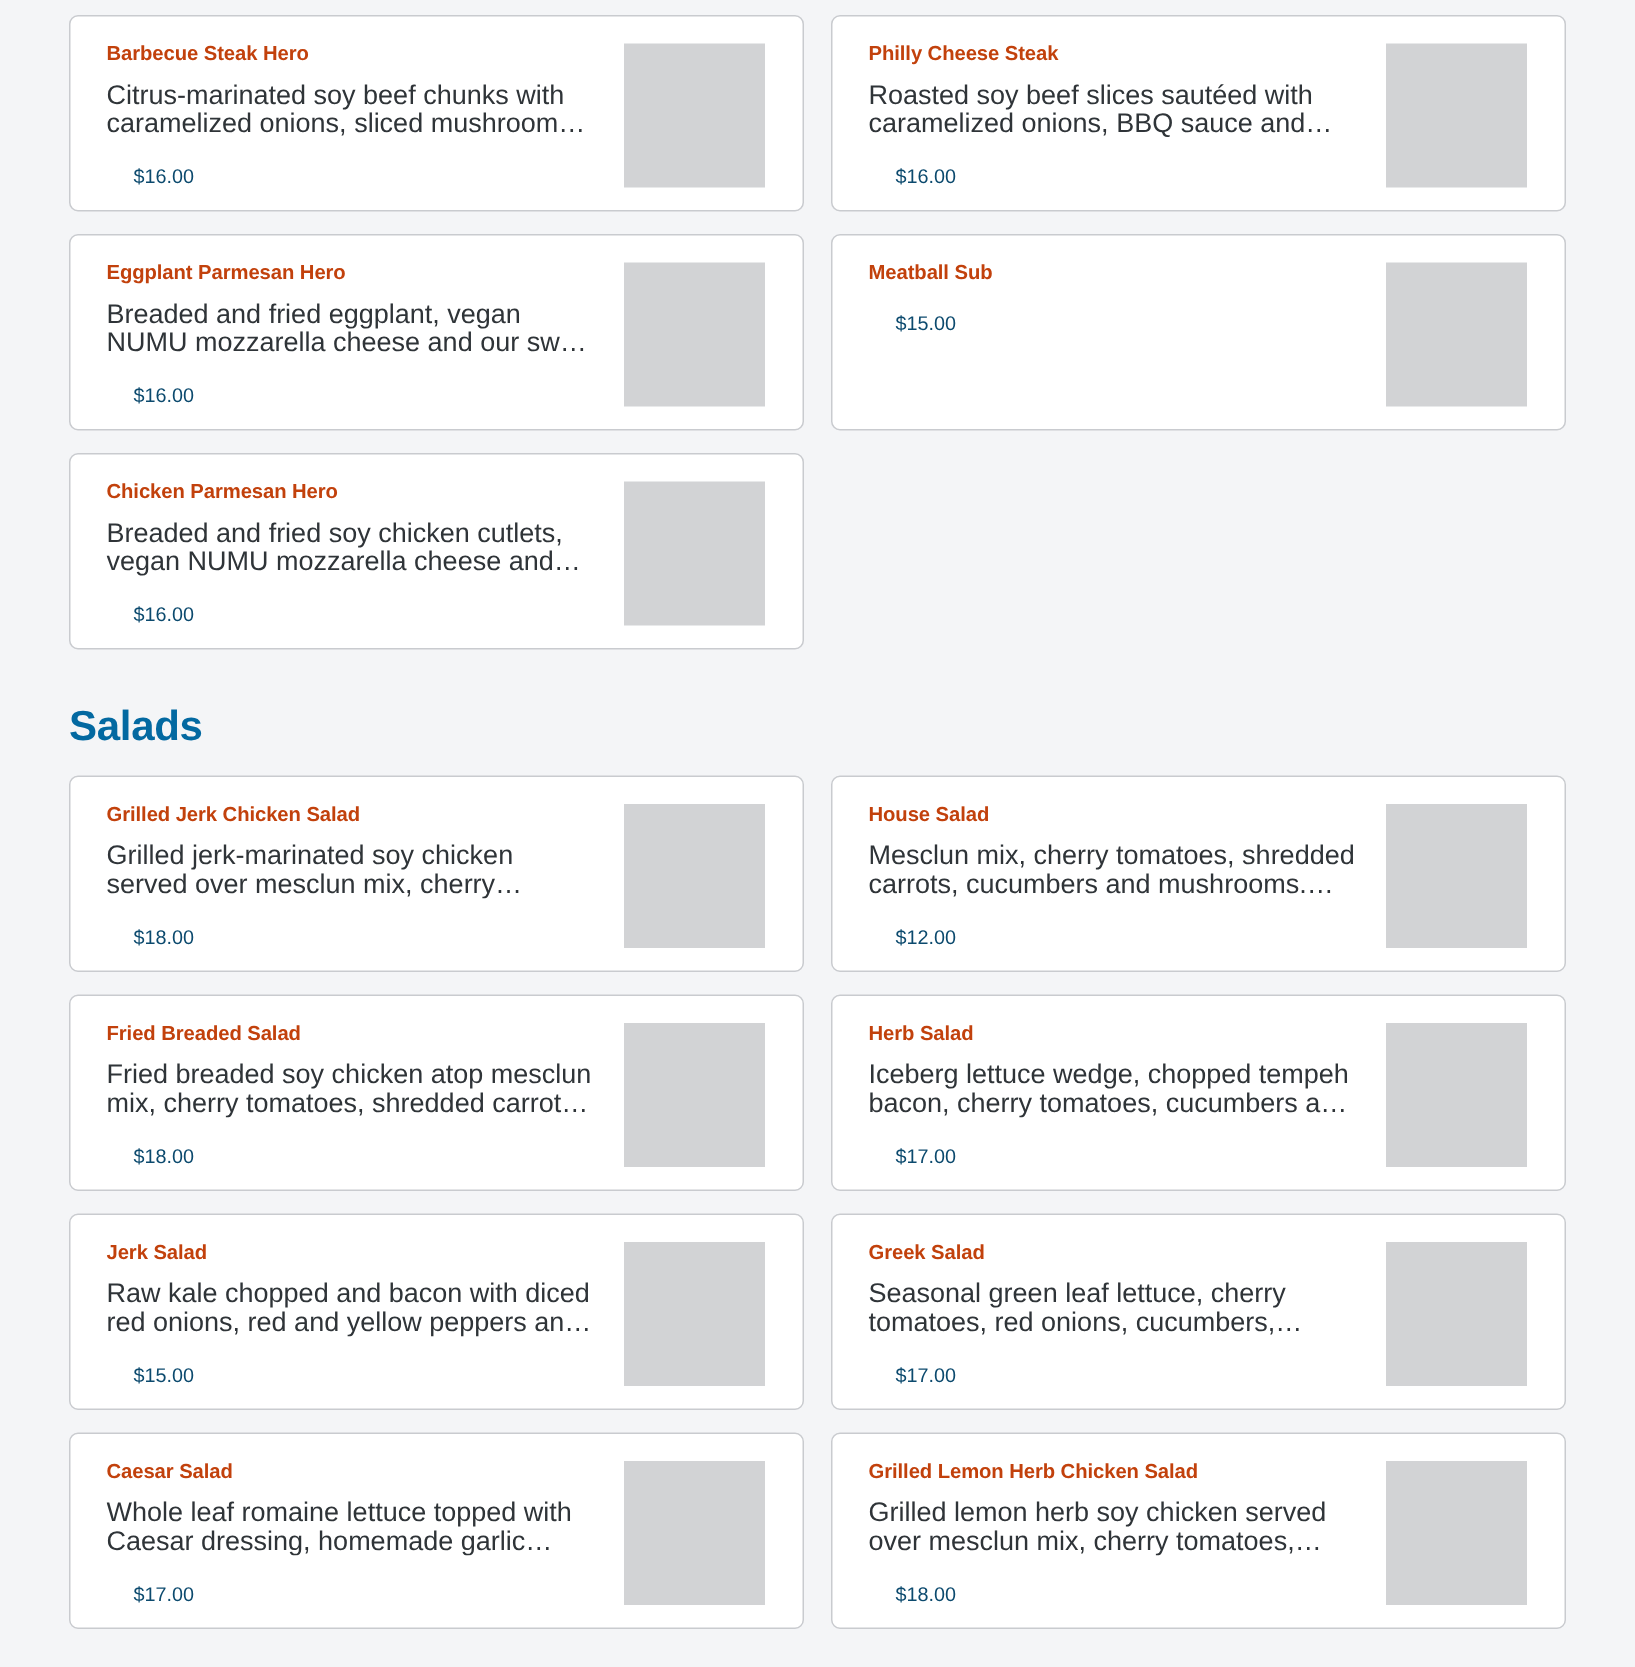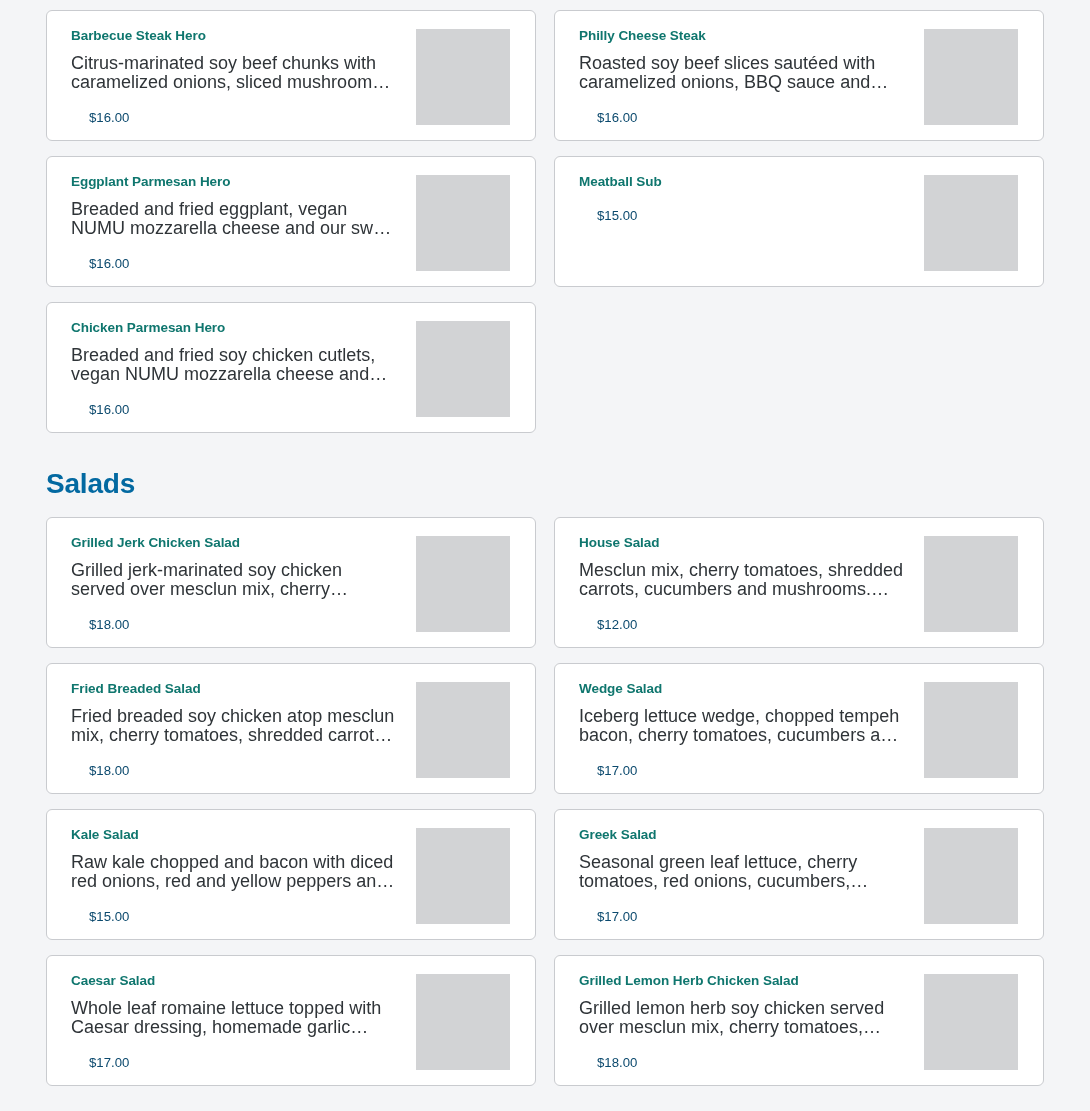--- a/index.html
+++ b/index.html
@@ -63,21 +63,21 @@
 
   .item-body {
     padding: 17px 0 0 24px;
     width: 352px;
     flex: 0 0 auto;
   }
 
   .item-title {
     font-size: 13.5px;
     font-weight: bold;
-    color: #0f766e;
+    color: #c2410c;
     line-height: 16px;
     margin: 0 0 10px 0;
     letter-spacing: -0.05px;
     white-space: nowrap;
     overflow: hidden;
   }
 
   .item-desc {
     font-size: 18px;
     color: #2f3438;
@@ -179,29 +179,29 @@
         <div class="item-card">
           <div class="item-body">
             <div class="item-title">Fried Breaded Salad</div>
             <div class="item-desc">Fried breaded soy chicken atop mesclun mix, cherry tomatoes, shredded carrots, cucumbers...</div>
             <div class="item-price">$18.00</div>
           </div>
           <div class="item-thumb"></div>
         </div>
         <div class="item-card">
           <div class="item-body">
-            <div class="item-title">Wedge Salad</div>
+            <div class="item-title">Herb Salad</div>
             <div class="item-desc">Iceberg lettuce wedge, chopped tempeh bacon, cherry tomatoes, cucumbers and crumbled vega...</div>
             <div class="item-price">$17.00</div>
           </div>
           <div class="item-thumb"></div>
         </div>
         <div class="item-card">
           <div class="item-body">
-            <div class="item-title">Kale Salad</div>
+            <div class="item-title">Jerk Salad</div>
             <div class="item-desc">Raw kale chopped and bacon with diced red onions, red and yellow peppers and our...</div>
             <div class="item-price">$15.00</div>
           </div>
           <div class="item-thumb"></div>
         </div>
         <div class="item-card">
           <div class="item-body">
             <div class="item-title">Greek Salad</div>
             <div class="item-desc">Seasonal green leaf lettuce, cherry tomatoes, red onions, cucumbers, kalamata olives and vegan...</div>
             <div class="item-price">$17.00</div>

